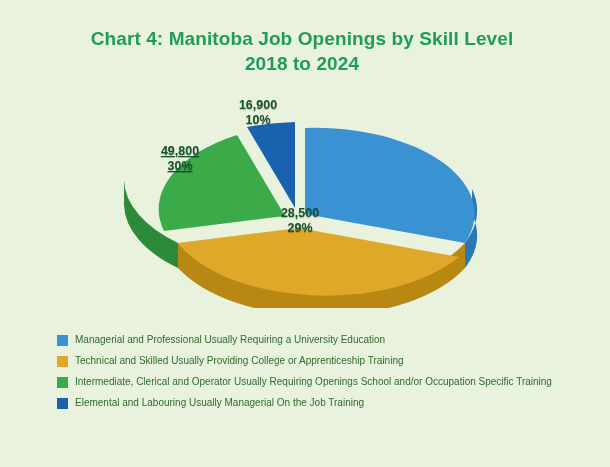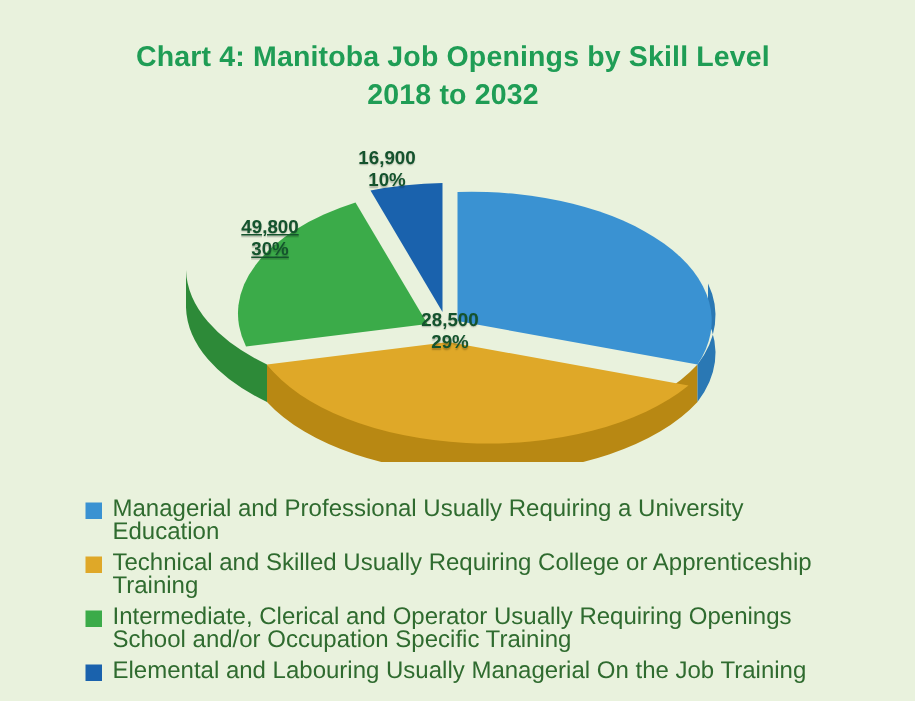--- a/index.html
+++ b/index.html
@@ -62,32 +62,32 @@
   }
   .legend-swatch {
     width: 11px;
     height: 11px;
     margin-top: 3px;
     margin-right: 7px;
     flex: 0 0 auto;
   }
   .legend-text {
     color: #2f6b2f;
-    font-size: 16px;
+    font-size: 10px;
     line-height: 15px;
   }
 </style>
 </head>
 <body>
 
 <div id="chart-root">
 
   <div class="title-block">
     <div class="title-line">Chart 4: Manitoba Job Openings by Skill Level</div>
-    <div class="title-line">2018 to 2032</div>
+    <div class="title-line">2018 to 2024</div>
   </div>
 
   <div class="pie-area">
     <svg width="610" height="230" viewBox="0 0 610 230">
       <defs></defs>
 
       <path d="M 124,102 L 124,127 A 160,86 0 0 0 178,190 L 178,165 A 160,86 0 0 1 124,102 Z" fill="#2d8a38"></path>
 
       <path d="M 178,165 L 178,190 A 160,86 0 0 0 465,190 L 465,165 A 160,86 0 0 1 178,165 Z" fill="#b88813"></path>
 
@@ -128,21 +128,21 @@
     </div>
   </div>
 
   <div class="legend">
     <div class="legend-row">
       <span class="legend-swatch" style="background:#3a92d2"></span>
       <span class="legend-text">Managerial and Professional Usually Requiring a University Education</span>
     </div>
     <div class="legend-row">
       <span class="legend-swatch" style="background:#dfa828"></span>
-      <span class="legend-text">Technical and Skilled Usually Requiring College or Apprenticeship Training</span>
+      <span class="legend-text">Technical and Skilled Usually Providing College or Apprenticeship Training</span>
     </div>
     <div class="legend-row">
       <span class="legend-swatch" style="background:#3bab49"></span>
       <span class="legend-text">Intermediate, Clerical and Operator Usually Requiring Openings School and/or Occupation Specific Training</span>
     </div>
     <div class="legend-row">
       <span class="legend-swatch" style="background:#1a62ad"></span>
       <span class="legend-text">Elemental and Labouring Usually Managerial On the Job Training</span>
     </div>
   </div>

